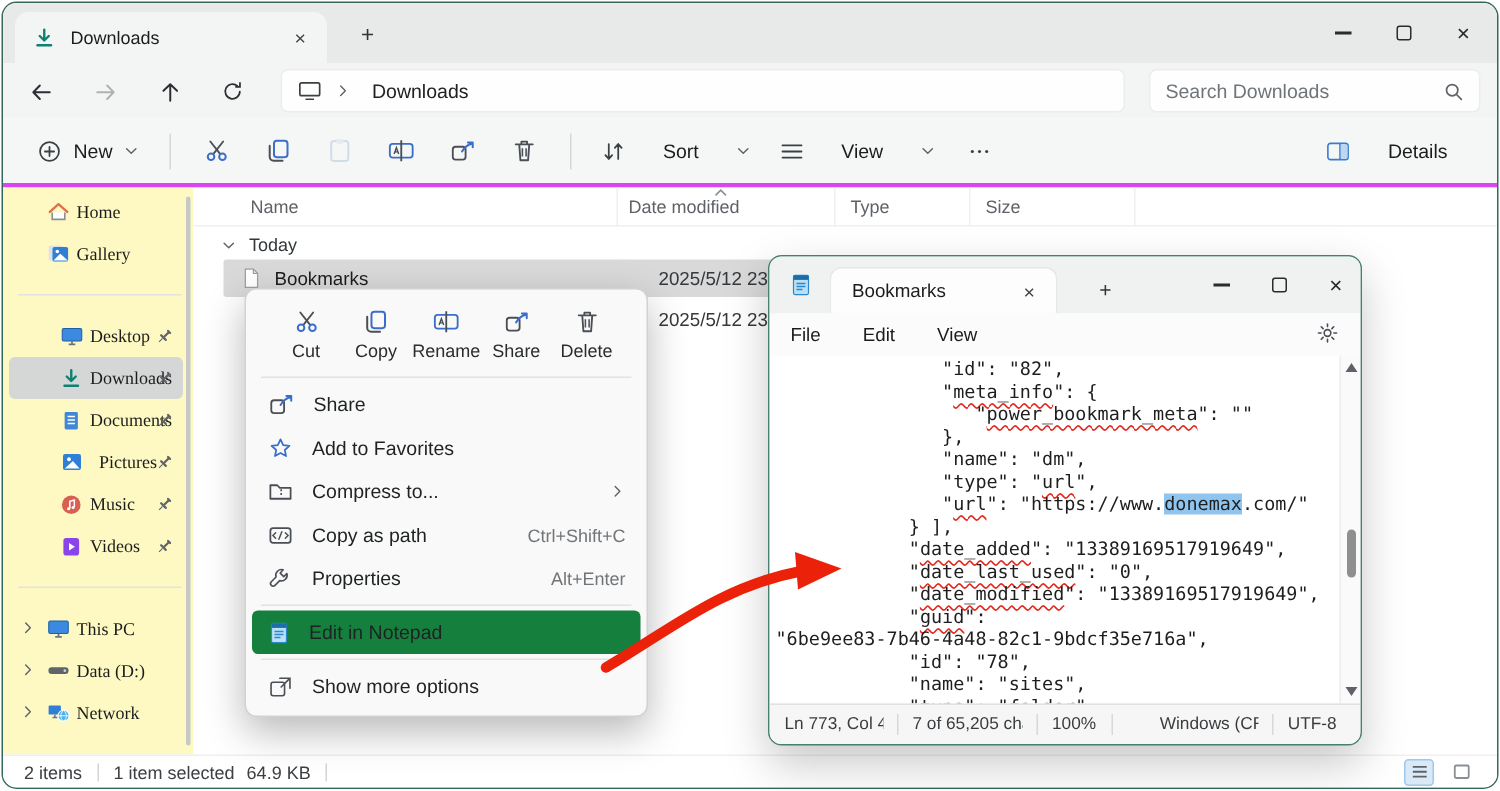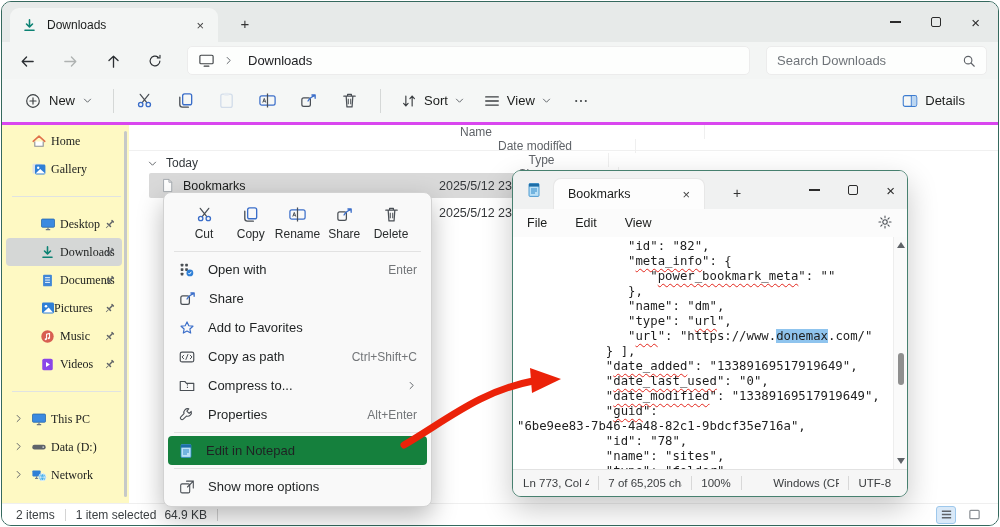--- a/index.html
+++ b/index.html
@@ -26,35 +26,35 @@
   .address-text { font-size:13px; color:#202124; margin-left:6px; }
   .searchbox { position:absolute; left:764px; top:4px; width:221px; height:29px; background:#fdfefd; border:1px solid #ececec; border-radius:5px; display:flex; align-items:center; padding:0 10px; }
   .search-text { font-size:13px; color:#6f7479; flex:1; }
 
   .toolbar { position:absolute; left:0; right:0; top:77px; height:46px; background:#f5f7f6; border-bottom:3px solid #d946ef; display:flex; align-items:center; padding:0 12px; }
   .tb-new { display:flex; align-items:center; gap:7px; padding:6px 10px; border-radius:4px; }
   .tb-label { font-size:13px; color:#1b1d1c; }
   .tb-sep { width:1px; height:24px; background:#d5d8d7; margin:0 10px; }
   .tb-btn { width:41px; height:34px; display:flex; align-items:center; justify-content:center; border-radius:4px; }
   .tb-btn.disabled { opacity:0.4; }
-  .tb-drop { display:flex; align-items:center; gap:6px; padding:6px 9px; border-radius:4px; }
+  .tb-drop { display:flex; align-items:center; gap:24px; padding:6px 9px; border-radius:4px; }
   .tb-right { margin-left:auto; display:flex; align-items:center; gap:8px; padding-right:12px; }
 
   .sidebar { position:absolute; left:0; top:123px; width:127px; bottom:22px; background:#fef9c3; padding-top:2px;font-family:Liberation Serif, serif; }
   .side-item { position:relative; display:flex; align-items:center; height:28px; margin:0 0 0 4px; width:116px; border-radius:4px; }
   .side-item.selected { background:#d5d7d6; }
   .side-item .chev { position:absolute; left:7px; top:8px; }
   .side-icon { position:absolute; }
   .side-label { font-size:12px; color:#1b1d1c; white-space:nowrap; }
   .side-pin { position:absolute; right:6px; top:8px; }
   .side-sep { height:1px; background:#e0e3e2; margin:13px 8px 13px 10px; }
   .side-scroll { position:absolute; right:2px; top:6px; bottom:6px; width:3px; background:#c6c9c8; border-radius:2px; }
 
   .content { position:absolute; left:127px; top:123px; right:0; bottom:22px; background:#fff; }
-  .col-headers { position:absolute; left:0; right:0; top:0; height:26px; display:flex; align-items:center; border-bottom:1px solid #f0f0f0;flex-direction:column; }
+  .col-headers { position:absolute; left:0; right:0; top:0; height:26px; display:flex; align-items:center; border-bottom:1px solid #f0f0f0; }
   .col-cell { font-size:12px; color:#5f6368; position:relative; height:100%; display:flex; align-items:center; border-right:1px solid #efefef; }
   .sort-caret { position:absolute; top:0px; }
   .group-row { position:absolute; left:18px; top:29px; height:18px; display:flex; align-items:center; gap:8px; }
   .group-label { font-size:12px; color:#33383c; }
   .file-row { position:absolute; left:20px; height:25px; display:flex; align-items:center; border-radius:2px; }
   .file-row.selected { background:#d9d9d9; }
   .file-name { font-size:12.5px; color:#1b1d1c; margin-left:8px; }
   .file-date { position:absolute; left:290px; font-size:12.5px; color:#36393c; white-space:nowrap; }
 
   .statusbar { position:absolute; left:0; right:0; bottom:0; height:22px; background:#fff; border-top:1px solid #efefef; display:flex; align-items:center; padding:0 14px; font-size:12px; color:#3c4043; }
@@ -373,21 +373,21 @@
             </span>
           </div>
           <div class="side-item">
             <span class="side-icon" style="left: 34px;">
               <svg viewBox="0 0 16 16" width="16" height="16">
                 <rect x="2" y="2.6" width="12" height="10.8" rx="1.4" fill="#2f7fd6"></rect>
                 <circle cx="6" cy="6.2" r="1.3" fill="#fff"></circle>
                 <path d="M3.2 12.4 8.6 7.4l4.4 5z" fill="#fff"></path>
               </svg>
             </span>
-            <span class="side-label" style="margin-left: 48px;">Pictures</span>
+            <span class="side-label" style="margin-left: 60px;">Pictures</span>
             <span class="side-pin">
               <svg viewBox="0 0 16 16" width="13" height="13">
                 <g fill="#5f6368" transform="rotate(45 8 8)">
                   <rect x="5.9" y="1.6" width="4.2" height="1.7" rx="0.8"></rect>
                   <rect x="7.1" y="2.4" width="1.8" height="6"></rect>
                   <rect x="4.4" y="8" width="7.2" height="1.8" rx="0.9"></rect>
                   <rect x="7.55" y="10" width="0.9" height="4"></rect>
                 </g>
               </svg>
             </span>
@@ -595,75 +595,58 @@
               <path d="M8.7 8.2v5.8M11.3 8.2v5.8" stroke="#4a4f55" stroke-width="1.1"></path>
             </svg>
           </span>
           <span class="quick-label">Delete</span>
         </div>
       </div>
     <div class="ctx-sep"></div>
     <div id="ctx-items">
         <div class="ctx-item">
           <span>
-            <svg viewBox="0 0 20 20" width="18" height="18">
-              <g fill="#4a4f55">
-                <rect x="3" y="3" width="3" height="3" rx="0.7"></rect>
-                <rect x="3" y="8" width="3" height="3" rx="0.7"></rect>
-                <rect x="3" y="13" width="3" height="3" rx="0.7"></rect>
-                <rect x="8" y="3" width="3" height="3" rx="0.7"></rect>
-                <rect x="8" y="8" width="3" height="3" rx="0.7"></rect>
-              </g>
-              <circle cx="13.2" cy="13.2" r="3.8" fill="#2f7fd6"></circle>
-              <path d="M11.6 13.3l1.2 1.3 2-2.6" stroke="#fff" stroke-width="1.1" fill="none"></path>
-            </svg>
-          </span>
-          <span>Open with</span>
-          <span class="ctx-shortcut">Enter</span>
-        </div>
-        <div class="ctx-item">
-          <span>
             <svg viewBox="0 0 20 20" width="19" height="19">
               <rect x="3" y="7.2" width="9" height="9" rx="2" fill="none" stroke="#4a4f55" stroke-width="1.3"></rect>
               <path d="M9.5 10.5c2.2-3.6 4.6-5 7.3-5.6M13.6 4.2h3.4v3.4" stroke="#3b6ec9" fill="none" stroke-width="1.4" stroke-linecap="round" stroke-linejoin="round"></path>
             </svg>
           </span>
           <span>Share</span>
         </div>
         <div class="ctx-item">
           <span>
             <svg viewBox="0 0 20 20" width="18" height="18">
               <path d="M10 3.2l2 4.3 4.6.5-3.4 3.1.9 4.5L10 13.3l-4.1 2.3.9-4.5-3.4-3.1 4.6-.5z" fill="none" stroke="#3b6ec9" stroke-width="1.3" stroke-linejoin="round"></path>
             </svg>
           </span>
           <span>Add to Favorites</span>
-        </div>
-        <div class="ctx-item">
-          <span>
-            <svg viewBox="0 0 20 20" width="18" height="18">
-              <rect x="2.5" y="4.5" width="15" height="11" rx="2" fill="none" stroke="#4a4f55" stroke-width="1.3"></rect>
-              <path d="M6.4 8l-2 2 2 2M13.6 8l2 2-2 2M11 7.2l-2.2 5.6" stroke="#4a4f55" stroke-width="1.1" fill="none" stroke-linecap="round"></path>
-            </svg>
-          </span>
-          <span>Copy as path</span>
-          <span class="ctx-shortcut">Ctrl+Shift+C</span>
         </div>
         <div class="ctx-item">
           <span>
             <svg viewBox="0 0 20 20" width="18" height="18">
               <path d="M2.5 5v10h15V7h-8L7.6 5z" fill="none" stroke="#4a4f55" stroke-width="1.3" stroke-linejoin="round"></path>
               <path d="M10.5 8v1.4m0 1.4v1.4" stroke="#4a4f55" stroke-width="1.2"></path>
             </svg>
           </span>
           <span>Compress to...</span>
           <span class="ctx-sub">
             <svg viewBox="0 0 16 16" width="11" height="11">
               <path d="M6 3.5 10.5 8 6 12.5" fill="none" stroke="#5f6368" stroke-width="1.4" stroke-linecap="round" stroke-linejoin="round"></path>
             </svg>
           </span>
+        </div>
+        <div class="ctx-item">
+          <span>
+            <svg viewBox="0 0 20 20" width="18" height="18">
+              <rect x="2.5" y="4.5" width="15" height="11" rx="2" fill="none" stroke="#4a4f55" stroke-width="1.3"></rect>
+              <path d="M6.4 8l-2 2 2 2M13.6 8l2 2-2 2M11 7.2l-2.2 5.6" stroke="#4a4f55" stroke-width="1.1" fill="none" stroke-linecap="round"></path>
+            </svg>
+          </span>
+          <span>Copy as path</span>
+          <span class="ctx-shortcut">Ctrl+Shift+C</span>
         </div>
         <div class="ctx-item">
           <span>
             <svg viewBox="0 0 20 20" width="18" height="18">
               <path d="M12 3.2a4.2 4.2 0 0 0-5.3 5.3l-3.5 3.5a1.9 1.9 0 0 0 2.7 2.7l3.5-3.5a4.2 4.2 0 0 0 5.3-5.3L12.4 8.2 9.8 5.6z" fill="none" stroke="#4a4f55" stroke-width="1.2" stroke-linejoin="round"></path>
             </svg>
           </span>
           <span>Properties</span>
           <span class="ctx-shortcut">Alt+Enter</span>
         </div>

